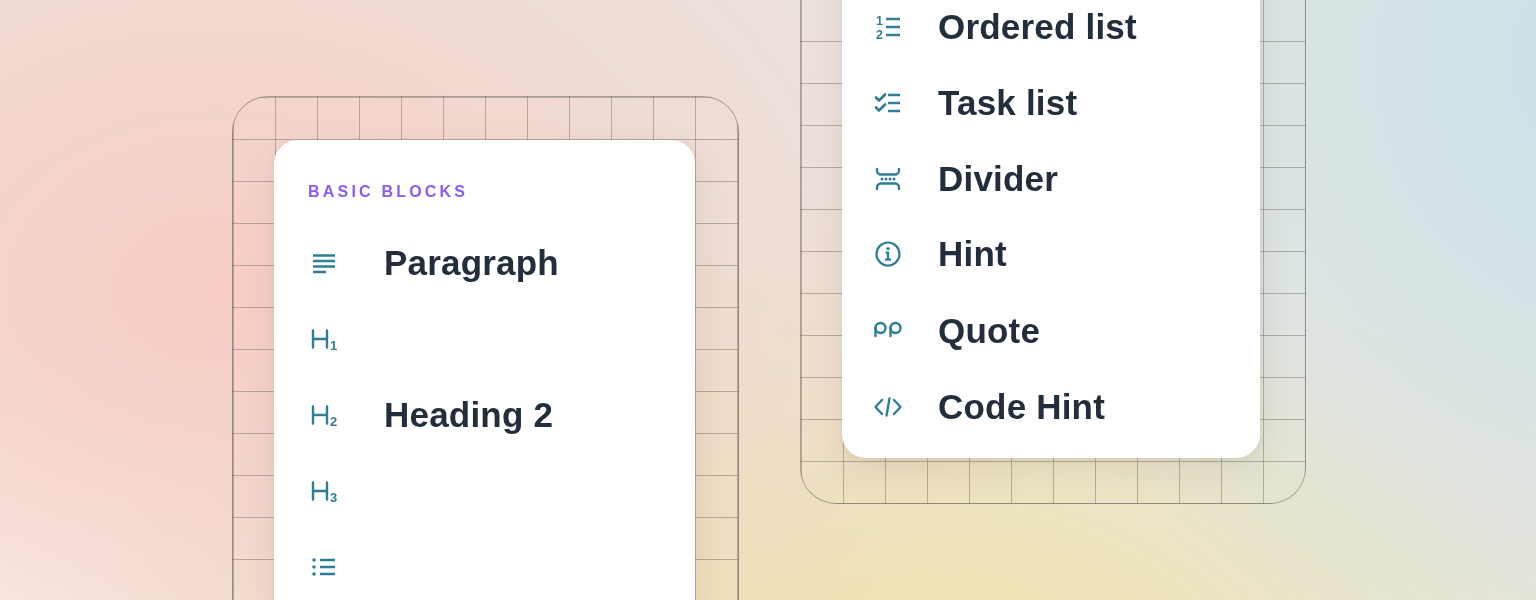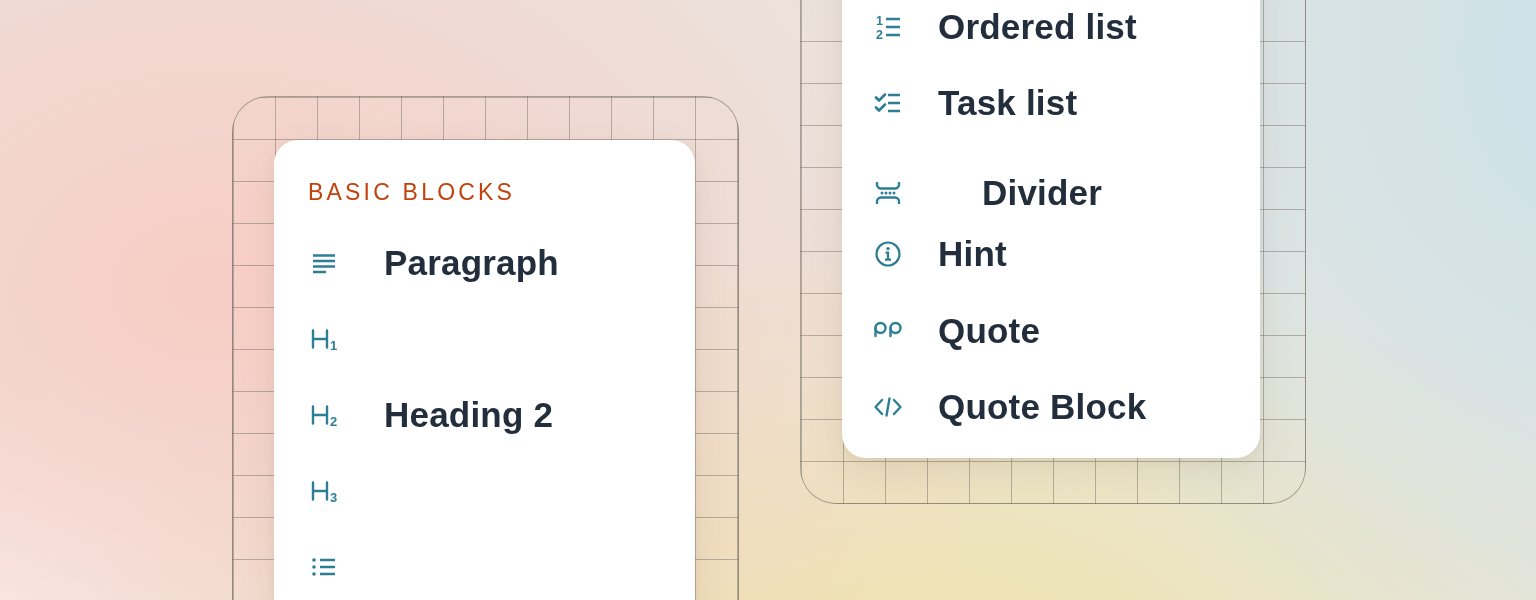--- a/index.html
+++ b/index.html
@@ -25,21 +25,21 @@
   .grid-panel.left{left:232px;top:96px;width:505px;height:560px;}
   .grid-panel.right{left:800px;top:-86px;width:504px;height:588px;}
   .card{
     position:absolute;background:#ffffff;border-radius:24px;
     box-shadow:0 14px 36px rgba(95,75,60,0.10), 0 3px 10px rgba(95,75,60,0.05);
   }
   .card.left-card{left:274px;top:140px;width:421px;height:500px;}
   .card.right-card{left:842px;top:-64px;width:418px;height:522px;}
   .section-header{
     position:absolute;left:34px;top:38px;height:28px;line-height:28px;
-    font-size:23px;font-weight:400;letter-spacing:3.2px;color:#c2410c;
+    font-size:16px;font-weight:700;letter-spacing:3.2px;color:#8b5cf6;
   }
   .menu-item{
     position:absolute;display:flex;align-items:center;height:56px;cursor:pointer;
   }
   .left-card .menu-item{left:34px;gap:12px;}
   .right-card .menu-item{left:30px;}
   .mi-icon{width:32px;height:32px;flex:0 0 32px;display:block;}
   .mi-icon svg{display:block;width:32px;height:32px;}
   .mi-label{
     margin-left:32px;font-size:35px;font-weight:700;color:#232e3d;letter-spacing:0.2px;
@@ -135,21 +135,21 @@
           <span class="mi-icon">
             <svg viewBox="0 0 32 32">
               <g stroke="#2e7e95" stroke-width="2.6" fill="none">
                 <path d="M16 8 H28 M16 16 H28 M16 24 H28"></path>
                 <path d="M4 10.5 l3 3 L13 7.5 M4 20.5 l3 3 L13 17.5" stroke-linecap="round" stroke-linejoin="round"></path>
               </g>
             </svg>
           </span>
           <span class="mi-label">Task list</span>
         </div>
-        <div class="menu-item" style="top: 229px; gap: 44px;">
+        <div class="menu-item" style="top: 215px;">
           <span class="mi-icon">
             <svg viewBox="0 0 32 32">
               <g stroke="#2e7e95" stroke-width="2.4" fill="none" stroke-linecap="round">
                 <path d="M5 6 v1.5 a4 4 0 0 0 4 4 h14 a4 4 0 0 0 4 -4 V6"></path>
                 <path d="M5 26 v-1.5 a4 4 0 0 1 4 -4 h14 a4 4 0 0 1 4 4 V26"></path>
               </g>
               <g fill="#2e7e95">
                 <circle cx="10" cy="16" r="1.5"></circle>
                 <circle cx="14" cy="16" r="1.5"></circle>
                 <circle cx="18" cy="16" r="1.5"></circle>
@@ -187,17 +187,17 @@
         <div class="menu-item" style="top: 443px;">
           <span class="mi-icon">
             <svg viewBox="0 0 32 32">
               <g stroke="#2e7e95" stroke-width="2.4" fill="none" stroke-linecap="round" stroke-linejoin="round">
                 <path d="M10 9 L3.5 16 L10 23"></path>
                 <path d="M22 9 L28.5 16 L22 23"></path>
                 <path d="M17.5 7.5 L14.5 24.5"></path>
               </g>
             </svg>
           </span>
-          <span class="mi-label">Quote Block</span>
+          <span class="mi-label">Code Hint</span>
         </div>
       </div>
   </div>
 </div>
 
 </body></html>

